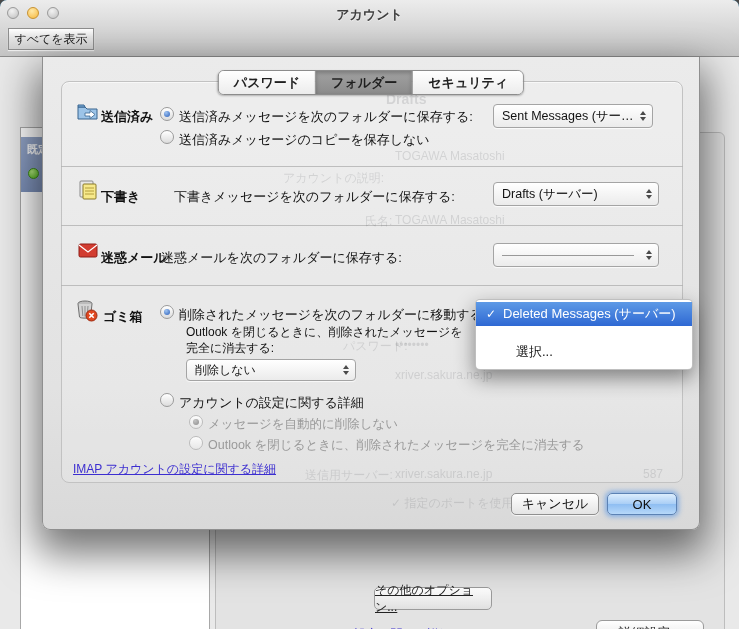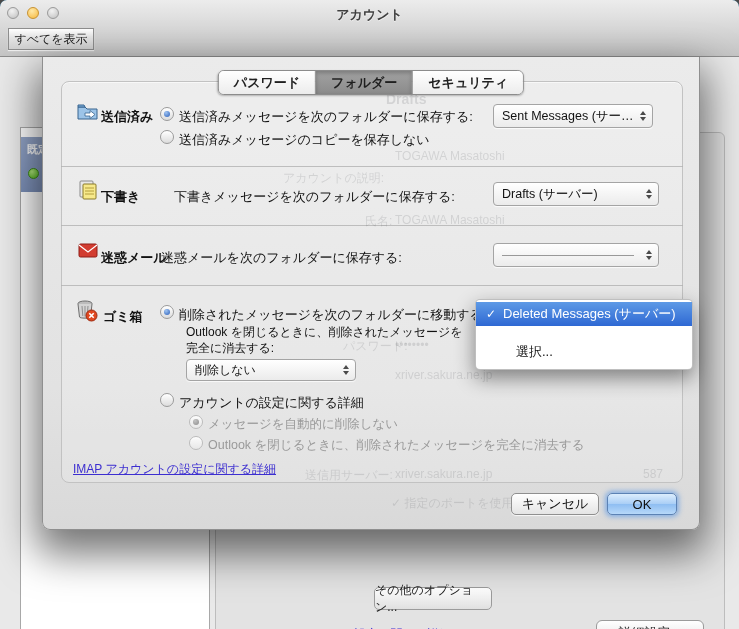--- a/index.html
+++ b/index.html
@@ -34,21 +34,21 @@
                  background:linear-gradient(#93a5c8,#7d91ba);
                  color:#fff; font-size:11px; font-weight:bold; padding:5px 6px; }
   #sb-dot { left:7px; top:31px; width:11px; height:11px; border-radius:50%;
             background:radial-gradient(circle at 35% 30%,#b4ec7e,#4fb41b); border:1px solid #3d8d15; }
 
   
   #main-pane { left:215px; top:75px; width:510px; height:512px; background:#e3e3e3;
                border:1px solid #bdbdbd; border-radius:6px; }
   .pane-btn { border:1px solid #9b9b9b; border-radius:5px; font-size:12px; color:#222;
               background:linear-gradient(#ffffff,#e0e0e0); display:flex; align-items:center; justify-content:center; }
-  #more-options { left:158px; top:454px; width:118px; height:23px; }
+  #more-options { left:158px; top:454px; width:118px; height:23px;text-decoration:underline; }
   #adv-settings { left:380px; top:487px; width:108px; height:26px; border-radius:6px; font-size:13px; }
   .link { color:#3c2ed0; text-decoration:underline; font-size:12px; }
   #pane-link { left:32px; top:493px; }
 
   
   #sheet { left:42px; top:57px; width:658px; height:473px;
            background:linear-gradient(#ebebeb,#e2e2e2 70%,#d9d9d9);
            border:1px solid #8f8f8f; border-top:none; border-radius:0 0 8px 8px;
            box-shadow:0 18px 40px 6px rgba(0,0,0,.55); }
   #inner-panel { left:18px; top:24px; width:622px; height:402px;

